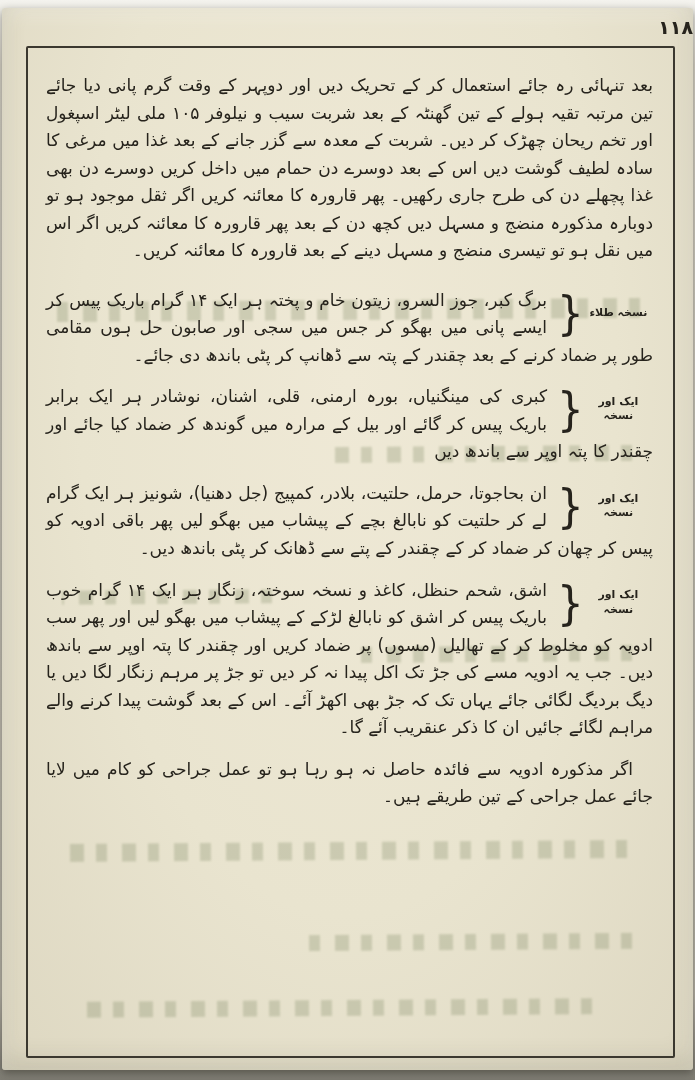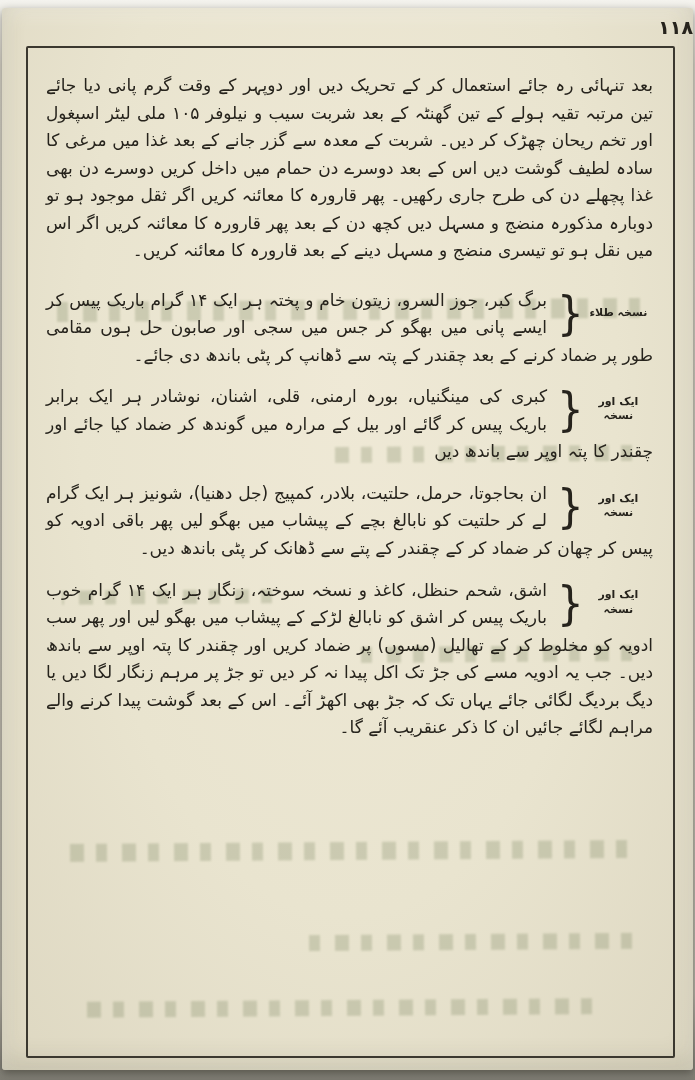--- a/index.html
+++ b/index.html
@@ -134,16 +134,17 @@
     </div>
 
     <div class="section">
       <span class="nuskha-label">
         <b class="nl-text">ایک اور نسخہ</b>
         <span class="nl-brace">{</span>
       </span>
       <span>اشق، شحم حنظل، کاغذ و نسخہ سوختہ، زنگار ہر ایک ۱۴ گرام خوب باریک پیس کر اشق کو نابالغ لڑکے کے پیشاب میں بھگو لیں اور پھر سب ادویہ کو مخلوط کر کے تھالیل (مسوں) پر ضماد کریں اور چقندر کا پتہ اوپر سے باندھ دیں۔ جب یہ ادویہ مسے کی جڑ تک اکل پیدا نہ کر دیں تو جڑ پر مرہم زنگار لگا دیں یا دیگ بردیگ لگائی جائے یہاں تک کہ جڑ بھی اکھڑ آئے۔ اس کے بعد گوشت پیدا کرنے والے مراہم لگائے جائیں ان کا ذکر عنقریب آئے گا۔</span>
     </div>
 
+    <p class="para indent">اگر مذکورہ ادویہ سے فائدہ حاصل نہ ہو رہا ہو تو عمل جراحی کو کام میں لایا جائے عمل جراحی کے تین طریقے ہیں۔</p>
 
 
   </div>
 </div>
 
 </body></html>

